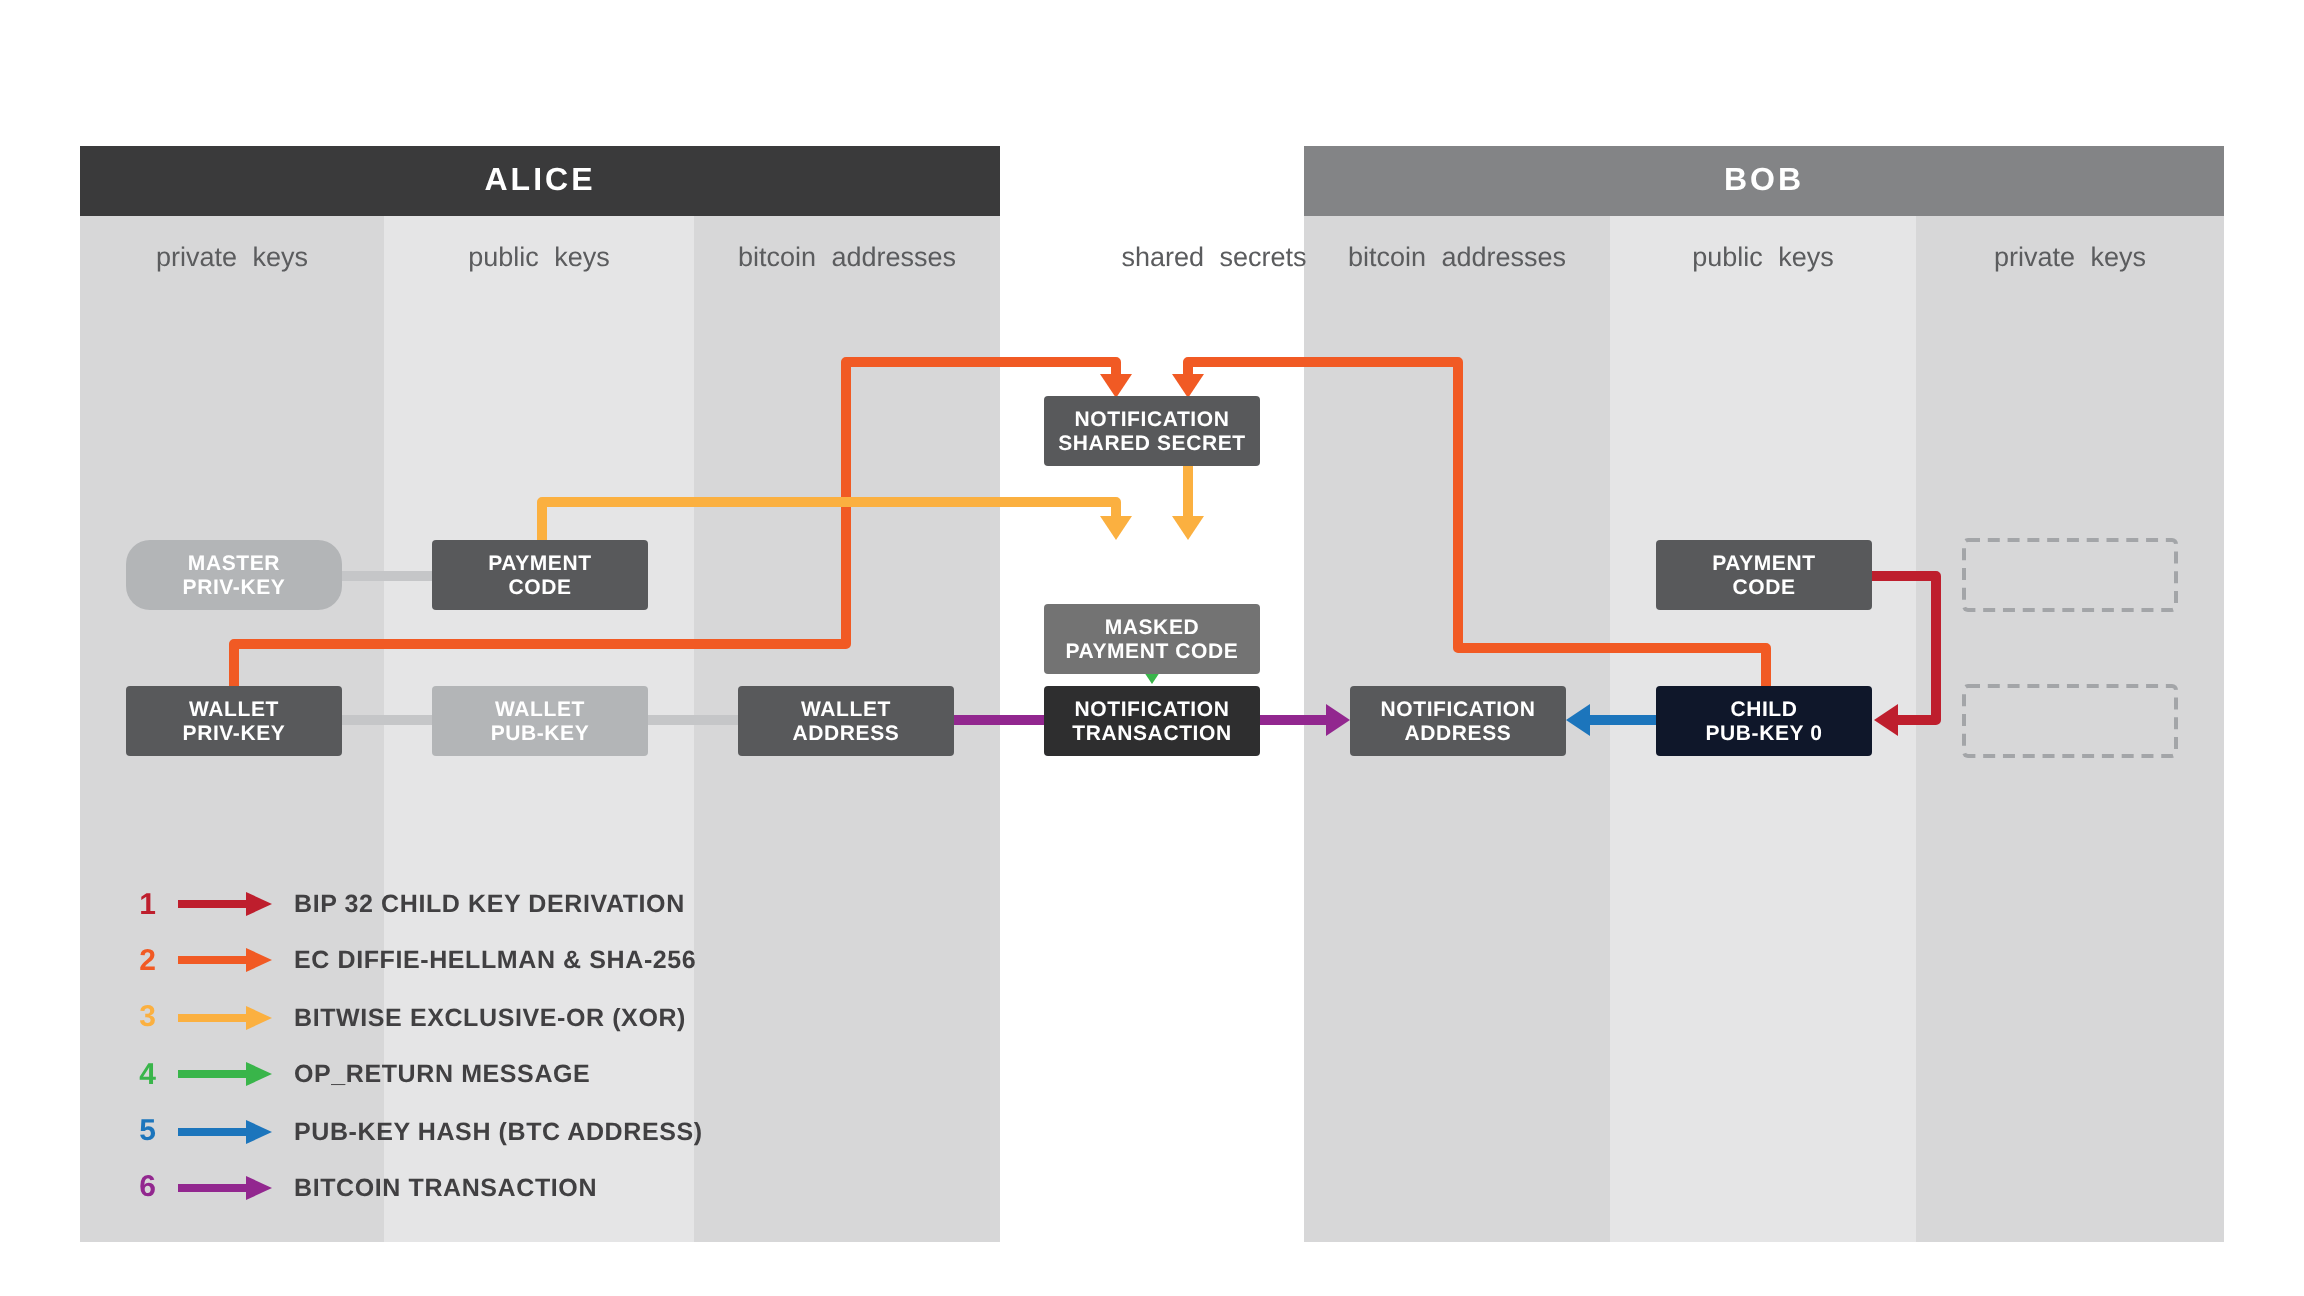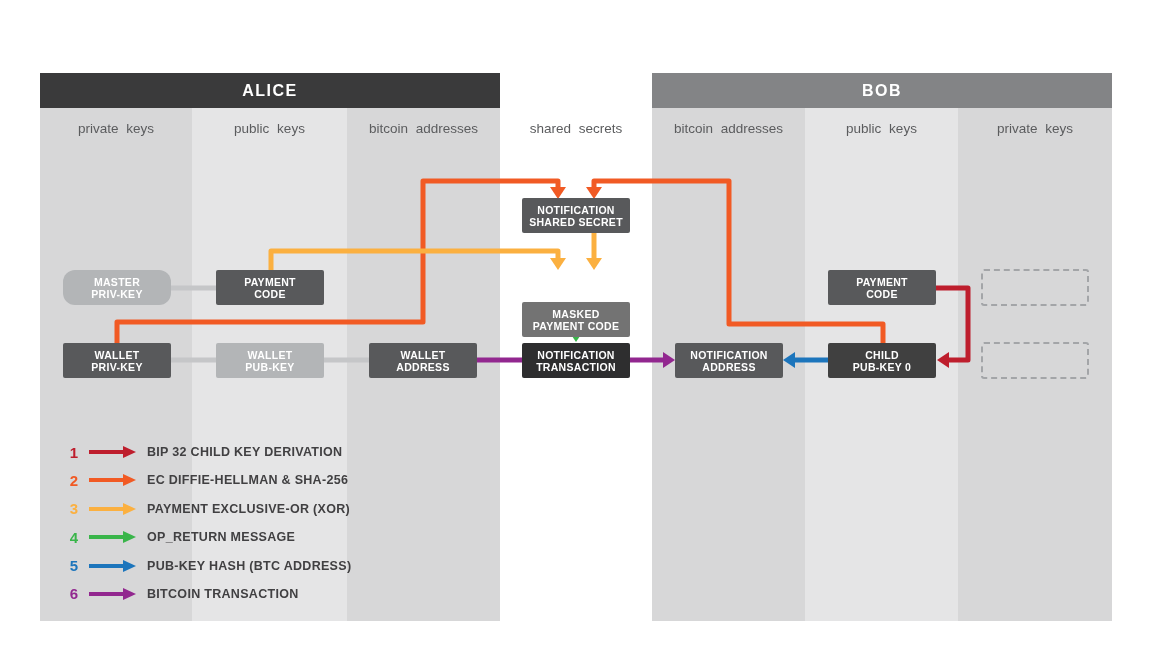--- a/index.html
+++ b/index.html
@@ -49,21 +49,21 @@
   <div class="band" style="left: 652px; width: 153px; background: rgb(215, 215, 216);"></div>
   <div class="band" style="left: 805px; width: 153px; background: rgb(229, 229, 230);"></div>
   <div class="band" style="left: 958px; width: 154px; background: rgb(215, 215, 216);"></div>
 
   <div class="header-bar" style="left: 40px; width: 460px; background: rgb(58, 58, 59);">ALICE</div>
   <div class="header-bar" style="left: 652px; width: 460px; background: rgb(131, 132, 134);">BOB</div>
 
   <div class="col-label" style="left:40px;  width:152px;">private keys</div>
   <div class="col-label" style="left:192px; width:155px;">public keys</div>
   <div class="col-label" style="left:347px; width:153px;">bitcoin addresses</div>
-  <div class="col-label" style="left:500px; width:152px;">shared secrets</div>
+  <div class="col-label" style="left:500px; width:152px;padding-left:31px;">shared secrets</div>
   <div class="col-label" style="left:652px; width:153px;">bitcoin addresses</div>
   <div class="col-label" style="left:805px; width:153px;">public keys</div>
   <div class="col-label" style="left:958px; width:154px;">private keys</div>
 
   <svg class="arrows" width="1152" height="648" viewBox="0 0 1152 648">
 
     <path d="M171 288 H216" fill="none" stroke-width="5" stroke="#c5c6c8"></path>
     <path d="M171 360 H216" fill="none" stroke-width="5" stroke="#c5c6c8"></path>
     <path d="M324 360 H369" fill="none" stroke-width="5" stroke="#c5c6c8"></path>
 
@@ -106,21 +106,21 @@
 SHARED SECRET</div>
   <div class="box" style="left: 522px; top: 270px; background: #737373; margin-top: 32px;">MASKED
 PAYMENT CODE</div>
   <div class="box" style="left: 522px; top: 343px; background: rgb(46, 46, 47);">NOTIFICATION
 TRANSACTION</div>
 
   <div class="box" style="left: 675px; top: 343px; background: rgb(88, 89, 91);">NOTIFICATION
 ADDRESS</div>
   <div class="box" style="left: 828px; top: 270px; background: rgb(88, 89, 91);">PAYMENT
 CODE</div>
-  <div class="box" style="left: 828px; top: 343px; background: #404040;">CHILD
+  <div class="box" style="left: 828px; top: 343px; background: #0f172a;">CHILD
 PUB-KEY 0</div>
 
   <div class="dashed-box" style="left: 981px; top: 269px; border-color: rgb(163, 165, 168);"></div>
   <div class="dashed-box" style="left: 981px; top: 342px; border-color: rgb(163, 165, 168);"></div>
 
   <div class="legend">
     <div class="legend-row">
       <span class="legend-num" style="color: rgb(190, 30, 45);">1</span>
       <svg class="legend-arrow" width="50" height="14">
           <line x1="2" y1="7" x2="37" y2="7" stroke-width="4" stroke="#be1e2d"></line>
@@ -135,21 +135,21 @@
           <polygon points="36,1 36,13 49,7" fill="#f15a24"></polygon>
         </svg>
       <span class="legend-label">EC DIFFIE-HELLMAN &amp; SHA-256</span>
     </div>
     <div class="legend-row">
       <span class="legend-num" style="color: rgb(251, 176, 64);">3</span>
       <svg class="legend-arrow" width="50" height="14">
           <line x1="2" y1="7" x2="37" y2="7" stroke-width="4" stroke="#fbb040"></line>
           <polygon points="36,1 36,13 49,7" fill="#fbb040"></polygon>
         </svg>
-      <span class="legend-label">PAYMENT EXCLUSIVE-OR (XOR)</span>
+      <span class="legend-label">BITWISE EXCLUSIVE-OR (XOR)</span>
     </div>
     <div class="legend-row">
       <span class="legend-num" style="color: rgb(57, 181, 74);">4</span>
       <svg class="legend-arrow" width="50" height="14">
           <line x1="2" y1="7" x2="37" y2="7" stroke-width="4" stroke="#39b54a"></line>
           <polygon points="36,1 36,13 49,7" fill="#39b54a"></polygon>
         </svg>
       <span class="legend-label">OP_RETURN MESSAGE</span>
     </div>
     <div class="legend-row">

